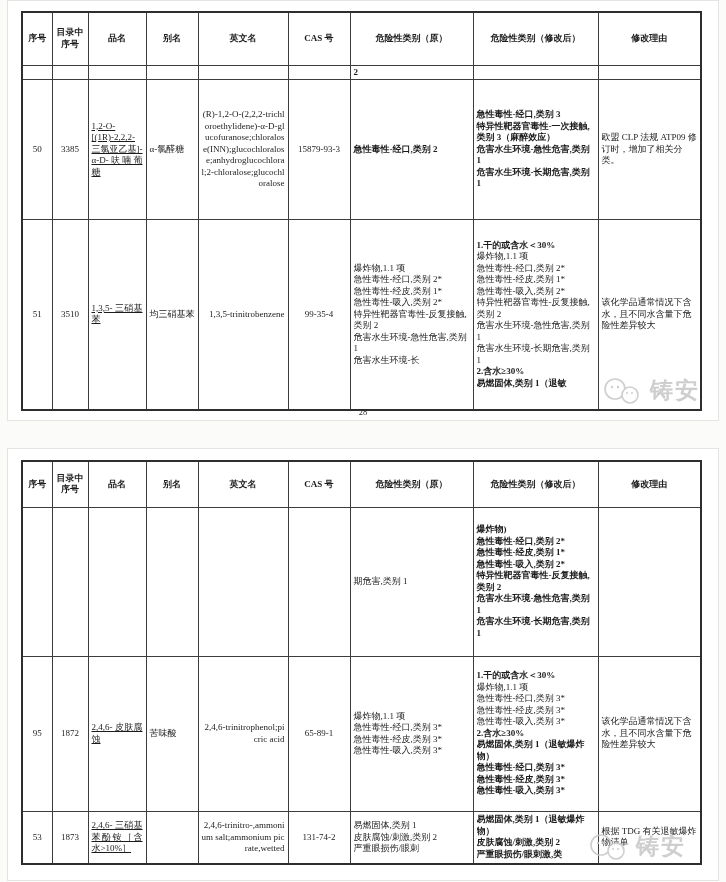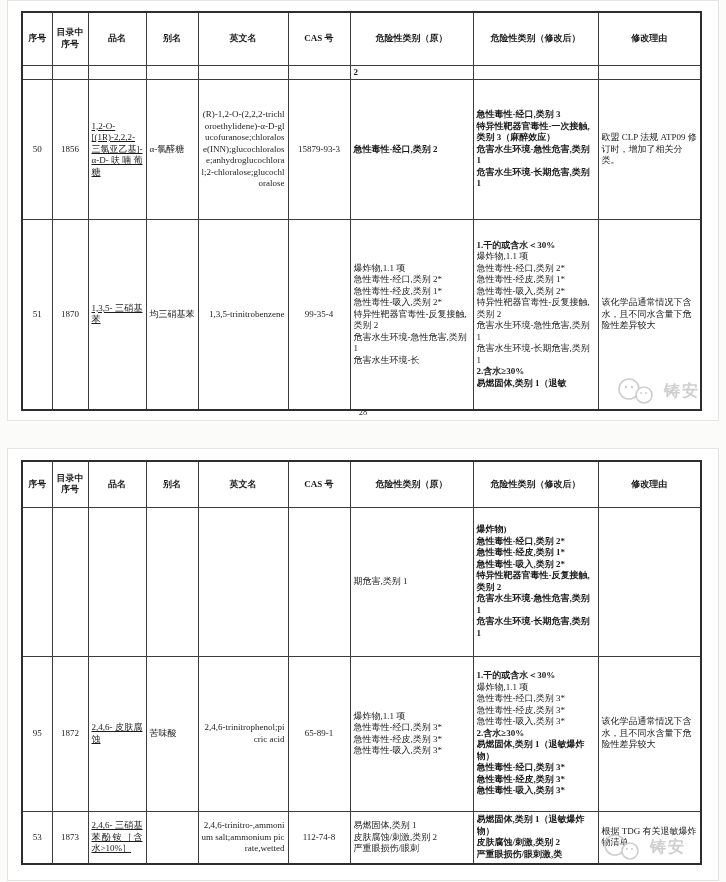--- a/index.html
+++ b/index.html
@@ -32,21 +32,21 @@
   .top{vertical-align:top;}
   .clip{overflow:hidden;}
   .pagenum{
     position:absolute;left:0;width:100%;text-align:center;
     font-size:8.5px;color:#2a2a2a;
   }
   .page-1 .pagenum{bottom:3px;}
   .page-2 .pagenum{bottom:7px;}
   .watermark{
     position:absolute;display:flex;align-items:center;gap:8px;
-    color:#c9c9c9;font-size:16px;font-weight:bold;letter-spacing:2px;
+    color:#c9c9c9;font-size:23px;font-weight:bold;letter-spacing:2px;
     pointer-events:none;opacity:.9;
   }
   .wm-1{right:18px;bottom:14px;}
   .wm-2{right:32px;bottom:18px;}
   .watermark svg{display:block;}
 </style>
 </head>
 <body>
 
 <div class="page page-1">
@@ -80,35 +80,35 @@
       <td></td>
           <td></td>
       <td></td>
           <td></td>
       <td class="top b">2</td>
       <td></td>
           <td></td>
     </tr>
     <tr style="height:140px">
       <td class="c">50</td>
-      <td class="c">1856</td>
+      <td class="c">3385</td>
       <td class="j">1,2-O-[(1R)-2,2,2-三氯亚乙基]-α-D-呋喃葡糖</td>
       <td>α-氯醛糖</td>
       <td class="en">(R)-1,2-O-(2,2,2-trichloroethylidene)-α-D-glucofuranose;chloralose(INN);glucochloralose;anhydroglucochloral;2-chloralose;glucochloralose</td>
       <td class="c">15879-93-3</td>
       <td class="pre b">急性毒性-经口,类别 2</td>
       <td class="pre b">急性毒性-经口,类别 3
 特异性靶器官毒性-一次接触,类别 3（麻醉效应）
 危害水生环境-急性危害,类别 1
 危害水生环境-长期危害,类别 1</td>
       <td>欧盟 CLP 法规 ATP09 修订时，增加了相关分类。</td>
     </tr>
     <tr style="height:190px">
       <td class="c">51</td>
-      <td class="c">1870</td>
+      <td class="c">3510</td>
       <td class="j">1,3,5- 三硝基苯</td>
       <td>均三硝基苯</td>
       <td class="en">1,3,5-trinitrobenzene</td>
       <td class="c">99-35-4</td>
       <td class="top">
         <div class="pre clip" style="max-height:184px">爆炸物,1.1 项
 急性毒性-经口,类别 2*
 急性毒性-经皮,类别 1*
 急性毒性-吸入,类别 2*
 特异性靶器官毒性-反复接触,类别 2
@@ -215,21 +215,21 @@
         </div>
       </td>
       <td>该化学品通常情况下含水，且不同水含量下危险性差异较大</td>
     </tr>
     <tr style="height:53px">
       <td class="c">53</td>
       <td class="c">1873</td>
       <td class="j top">2,4,6- 三硝基苯酚铵［含水&gt;10%］</td>
       <td></td>
       <td class="en top">2,4,6-trinitro-,ammonium salt;ammonium picrate,wetted</td>
-      <td class="c">112-74-8</td>
+      <td class="c">131-74-2</td>
       <td class="top">
         <div class="pre clip" style="max-height:48px">易燃固体,类别 1
 皮肤腐蚀/刺激,类别 2
 严重眼损伤/眼刺</div>
       </td>
       <td class="top">
         <div class="pre clip b" style="max-height:48px">易燃固体,类别 1（退敏爆炸物）
 皮肤腐蚀/刺激,类别 2
 严重眼损伤/眼刺激,类</div>
       </td>

